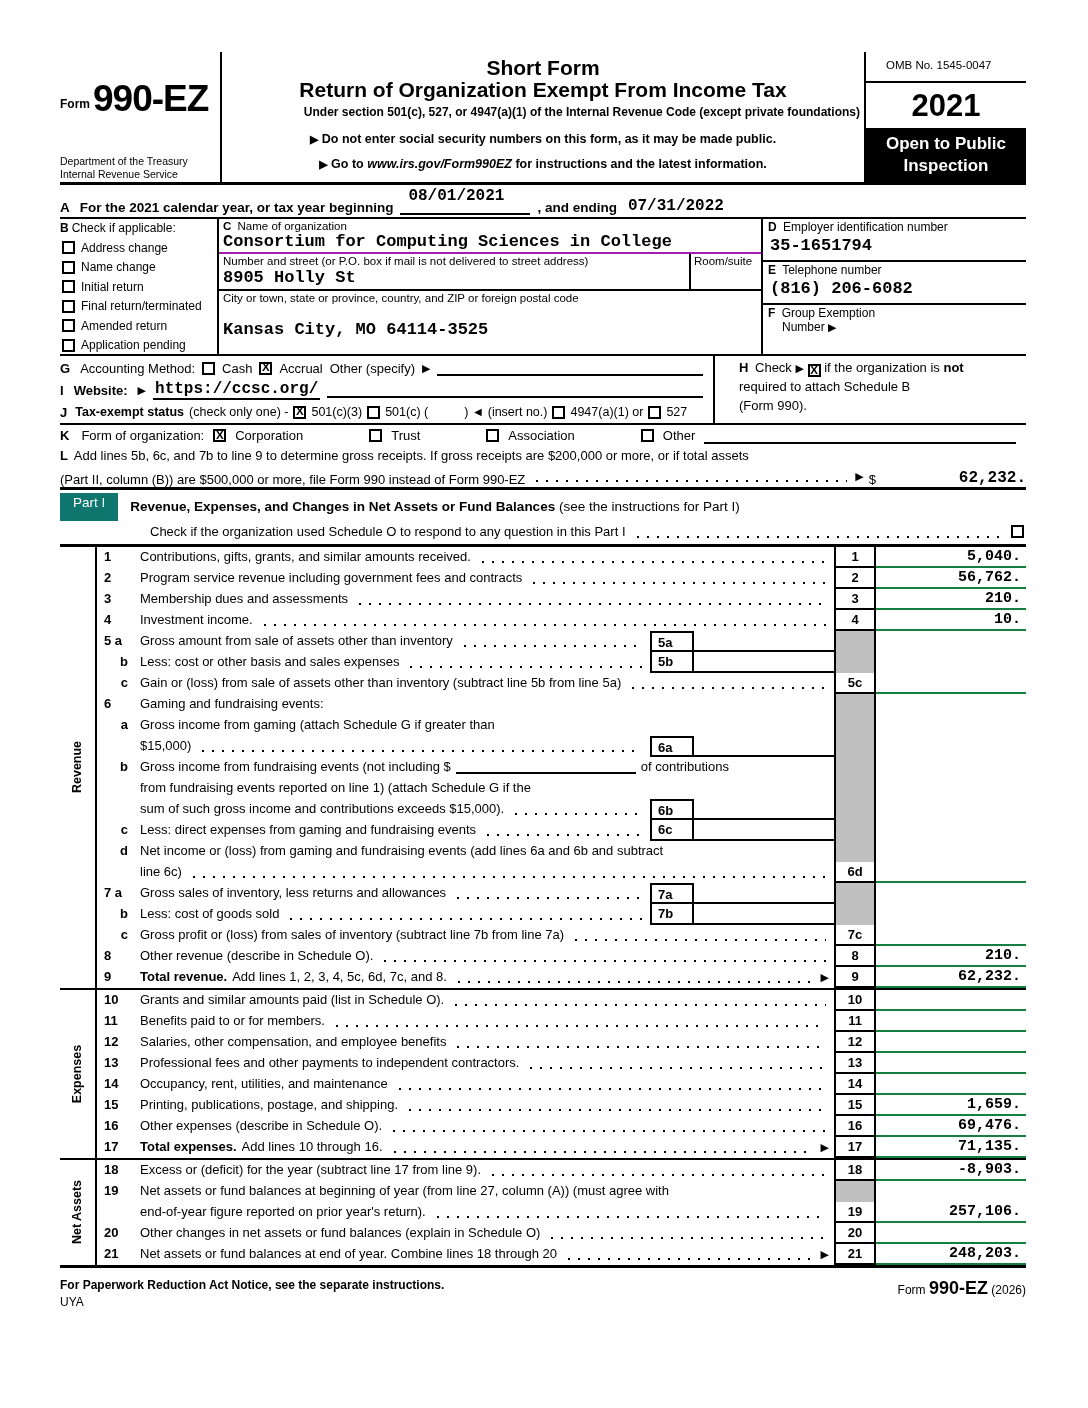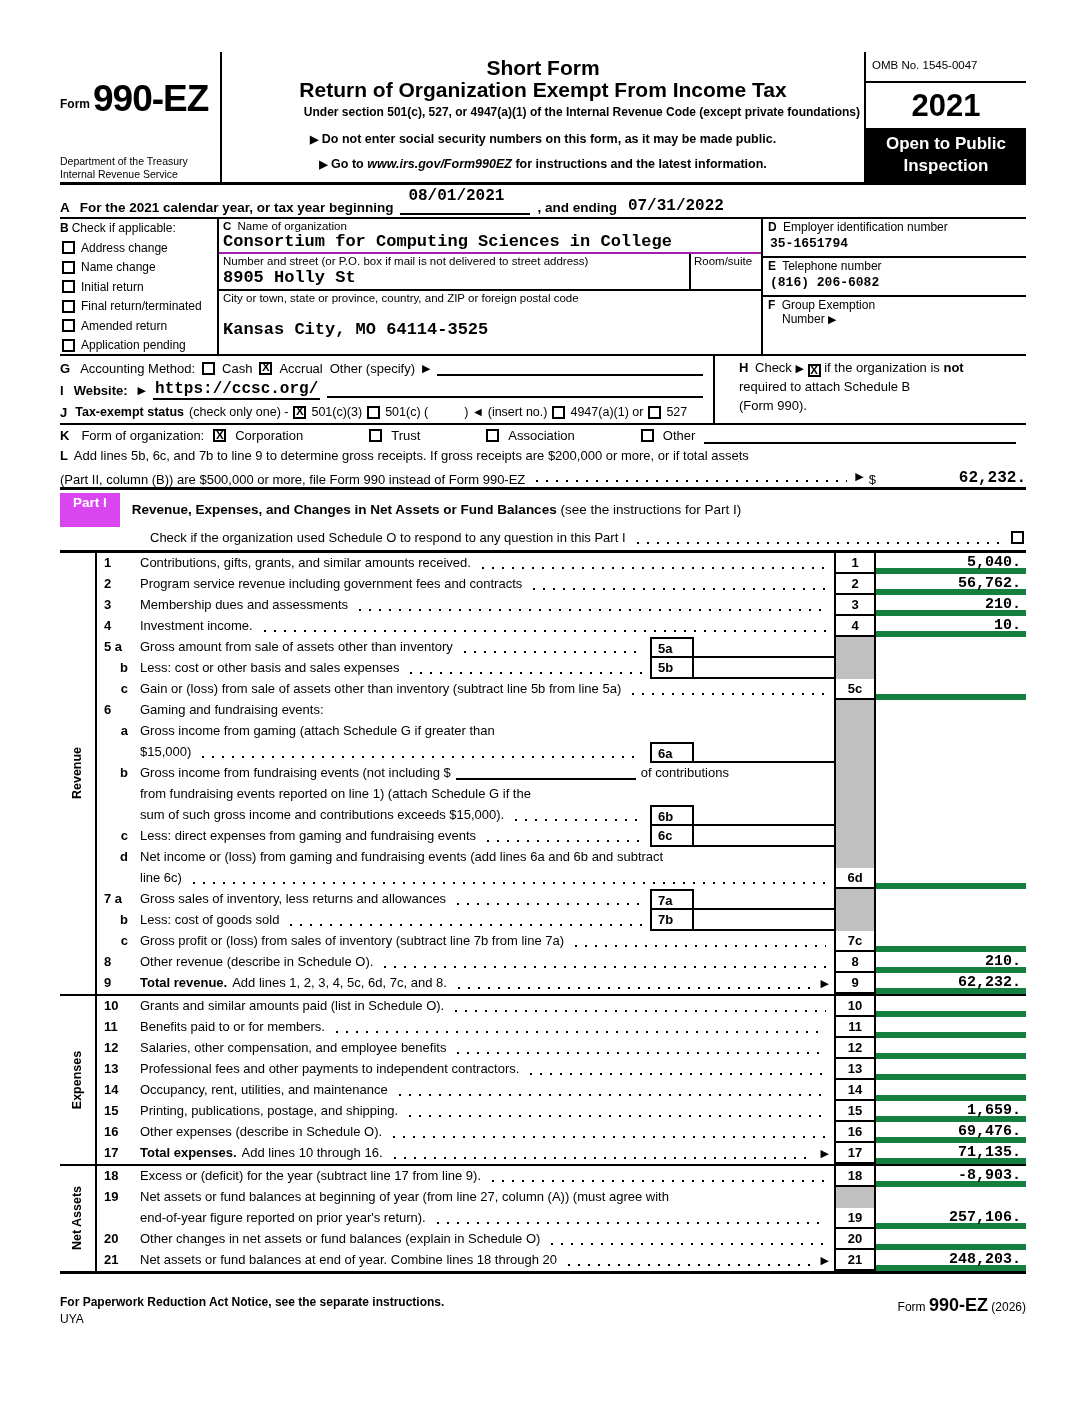--- a/index.html
+++ b/index.html
@@ -14,21 +14,21 @@
   .form-990{font-size:37px;font-weight:bold;letter-spacing:-1px;line-height:.8;}
   .dept{font-size:10.5px;line-height:1.2;}
   .hdr-mid{flex:1;border-right:2px solid #000;text-align:center;padding:5px 4px 4px;}
   .t1,.t2{font-size:21px;font-weight:bold;line-height:1.05;}
   .subt{font-size:12px;font-weight:bold;margin-top:4px;text-align:right;}
   .bull1{font-size:12.5px;font-weight:bold;margin-top:13px;}
   .bull2{font-size:12.5px;font-weight:bold;margin-top:11px;}
   .bull2 i{font-style:italic;}
   .ptr{font-size:11px;}
   .hdr-right{width:160px;display:flex;flex-direction:column;}
-  .omb{font-size:11.5px;padding:7px 2px 10px 6px;border-bottom:2px solid #000;}
+  .omb{font-size:11.5px;padding:7px 2px 10px 20px;border-bottom:2px solid #000;}
   .year{font-size:31px;font-weight:bold;text-align:center;padding:5px 0 3px;}
   .open-badge{background:#000;color:#fff;font-weight:bold;font-size:17px;text-align:center;line-height:1.3;padding:5px 2px;margin-top:1px;}
 
   .mono{font-family:"Liberation Mono","DejaVu Sans Mono",monospace;font-weight:bold;}
 
   
   .rowA{display:flex;align-items:flex-end;gap:7px;padding:2px 0 2px;font-size:13.5px;font-weight:bold;}
   .datev{font-size:16px;border-bottom:2px solid #000;padding:0 26px 8px 8px;}
   .datev2{font-size:16px;padding:0 4px;}
 
@@ -44,41 +44,41 @@
   .lab{font-size:11.5px;padding:1px 4px 0;}
   .c-name{font-size:17px;padding:0 2px 1px 4px;border-bottom:2px solid #a21caf;white-space:nowrap;}
   .c-street-row{display:flex;border-bottom:2px solid #000;}
   .c-street-main{flex:1;min-width:0;}
   .c-val{font-size:17px;padding:1px 4px 2px;}
   .c-room{width:64px;border-left:2px solid #000;font-size:11.5px;padding:1px 3px;}
   .c-city{font-size:17px;padding:16px 4px 2px;}
   .colD{width:263px;display:flex;flex-direction:column;font-size:12px;}
   .d-sec{border-bottom:2px solid #000;padding:1px 5px 2px;}
   .d-sec.last{border-bottom:none;flex:1;}
-  .d-val{font-size:13px;padding:2px 2px 3px;}
+  .d-val{font-size:17px;padding:2px 2px 3px;}
 
   
   .gh-wrap{display:flex;}
   .gh-left{flex:1;min-width:0;padding-top:1px;}
   .grow{display:flex;align-items:center;gap:7px;height:22px;font-size:13px;}
   .grow .bl{font-size:13px;}
   .uline{flex:1;border-bottom:2px solid #000;height:14px;margin-right:10px;}
   .url{font-size:16px;border-bottom:2px solid #000;padding:0 2px;}
   .jrow{font-size:12.5px;gap:5px;}
   .jbold{font-weight:bold;}
   .b527{font-weight:normal;}
   .gh-right{width:263px;border-left:2px solid #000;font-size:13px;padding:3px 24px;line-height:1.45;}
   .krow{display:flex;align-items:center;gap:9px;border-top:2px solid #000;height:21px;font-size:13px;}
   .lrow{font-size:13px;line-height:1.5;}
   .lrow2{display:flex;align-items:flex-end;font-size:13px;}
   .lamt{width:150px;text-align:right;font-size:16px;}
 
   
   .p1bar{display:flex;align-items:center;gap:12px;border-top:3px solid #000;padding:3px 0 1px;}
-  .badge{background:#d946ef;color:#fff;font-weight:bold;font-size:13.5px;padding:2px 13px 17px;}
+  .badge{background:#0f766e;color:#fff;font-weight:normal;font-size:13.5px;padding:2px 13px 11px;}
   .p1title{font-weight:bold;font-size:13.5px;}
   .p1note{font-weight:normal;}
   .checkline{display:flex;align-items:center;padding:0 2px 3px 90px;border-bottom:3px solid #000;font-size:13px;}
 
   
   .tbl{border-bottom:3px solid #000;}
   .section{display:flex;}
   .section + .section{border-top:2.5px solid #000;}
   .side{width:35px;flex:none;border-right:2.5px solid #000;display:flex;align-items:center;justify-content:center;overflow:hidden;}
   .side span{transform:rotate(-90deg);white-space:nowrap;font-weight:bold;font-size:12.5px;}
@@ -96,24 +96,24 @@
   .blank{flex:0 0 180px;border-bottom:2px solid #000;margin:0 5px;height:15px;}
   .sublbl{width:44px;flex:none;border:2px solid #000;border-top:none;font-weight:bold;padding-left:6px;box-sizing:border-box;}
   .sublbl.st{border-top:2px solid #000;}
   .subamt{width:140px;flex:none;border-bottom:2px solid #000;box-sizing:border-box;}
   .numbox{width:42px;flex:none;border-left:2px solid #000;border-right:2px solid #000;font-weight:bold;
           text-align:center;box-sizing:border-box;}
   .numbox.line{border-bottom:2px solid #000;}
   .numbox.gray{background:#c0c0c0;}
   .amt{width:150px;flex:none;text-align:right;font-family:"Liberation Mono","DejaVu Sans Mono",monospace;
        font-weight:bold;font-size:15px;padding-right:5px;box-sizing:border-box;}
-  .amt.line{border-bottom:6px solid #15803d;}
+  .amt.line{border-bottom:2px solid #15803d;}
 
   
-  .footer{display:flex;justify-content:space-between;align-items:flex-start;margin-top:21px;font-size:12px;}
+  .footer{display:flex;justify-content:space-between;align-items:flex-start;margin-top:10px;font-size:12px;}
   .f-left b{font-weight:bold;}
   .uya{margin-top:3px;}
   .f-right{white-space:nowrap;}
   .f-990{font-weight:bold;font-size:18px;}
 </style>
 </head>
 <body>
 
 <div class="page">
  <div class="content">

